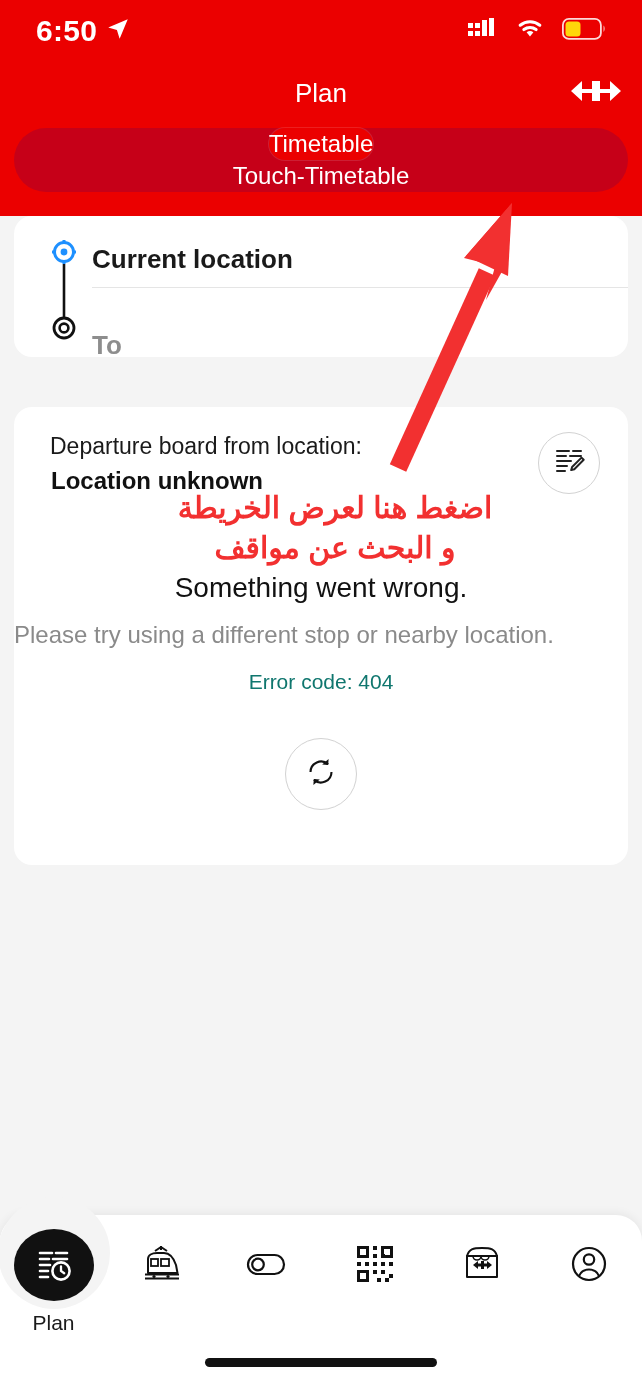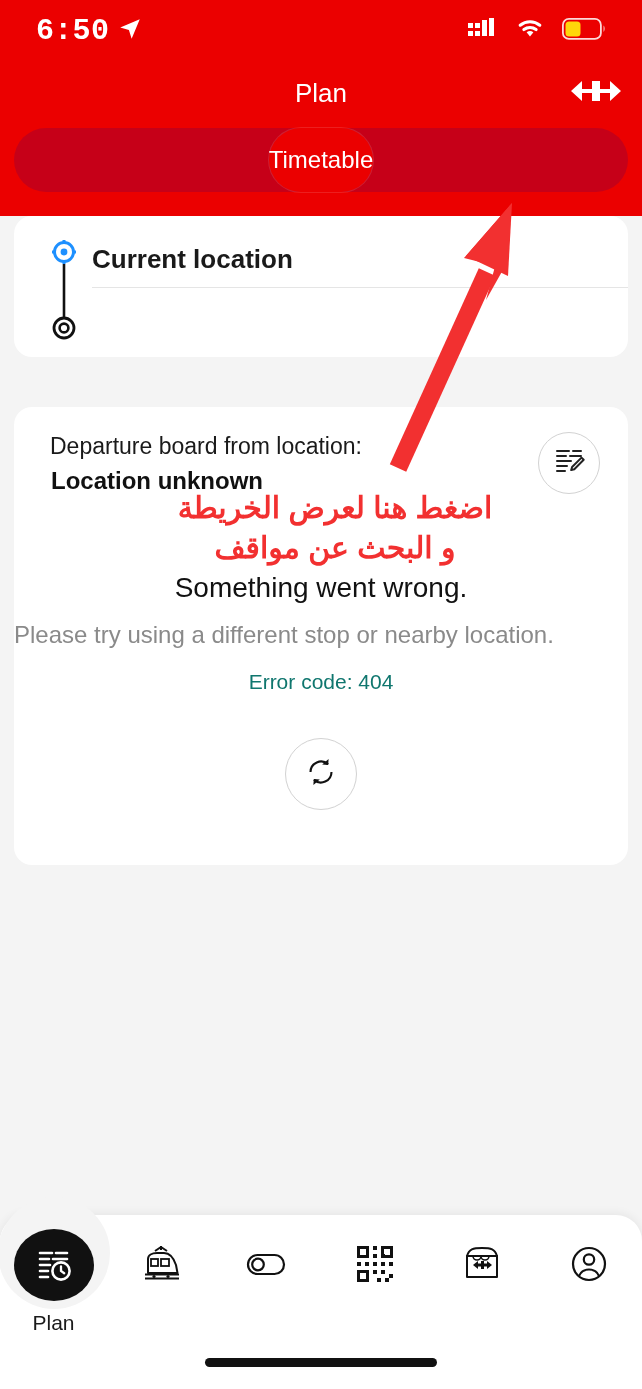--- a/index.html
+++ b/index.html
@@ -14,21 +14,21 @@
   
   .header {
     position:absolute; top:0; left:0; width:642px; height:216px;
     background:#EB0000;
   }
   .statusbar {
     position:absolute; top:0; left:0; width:642px; height:62px;
     display:flex; align-items:center; justify-content:space-between;
     padding:0 36px;
   }
-  .sb-left { display:flex; align-items:center; gap:8px;font-family:Liberation Mono, monospace; }
+  .sb-left { display:flex; align-items:center; gap:8px; }
   .sb-time {
     color:#fff; font-size:30px; font-weight:bold; letter-spacing:0.3px;
   }
   .sb-right { display:flex; align-items:center; gap:16px; }
 
   .navbar {
     position:absolute; top:62px; left:0; width:642px; height:62px;
     display:flex; align-items:center; justify-content:center;
   }
   .nav-title { color:#fff; font-size:26px; font-weight:400; }
@@ -196,20 +196,21 @@
       <span class="nav-title">Plan</span>
       <span class="sbb-logo">
         <svg width="56" height="30" viewBox="0 0 56 30">
           <path d="M14 5 L3 15 L14 25 L14 17 L24 17 L24 25 L32 25 L32 17 L42 17 L42 25 L53 15 L42 5 L42 13 L32 13 L32 5 L24 5 L24 13 L14 13 Z" fill="#ffffff"></path>
         </svg>
       </span>
     </div>
 
     <div class="segmented">
       <div class="seg active">Timetable</div>
+      <div class="seg">Touch-Timetable</div>
     </div>
   </div>
 
   <div class="card card-route">
     <div class="route-icons">
       <svg width="44" height="100" viewBox="0 0 44 100">
         <line x1="22" y1="24" x2="22" y2="78" stroke="#111" stroke-width="2.6"></line>
         <circle cx="22" cy="12" r="9.5" fill="none" stroke="#1E90FF" stroke-width="3"></circle>
         <circle cx="22" cy="12" r="3.4" fill="#1E90FF"></circle>
         <line x1="22" y1="0" x2="22" y2="4" stroke="#1E90FF" stroke-width="3"></line>
@@ -218,20 +219,23 @@
         <line x1="30" y1="12" x2="34" y2="12" stroke="#1E90FF" stroke-width="3"></line>
         <circle cx="22" cy="88" r="10" fill="none" stroke="#111" stroke-width="2.8"></circle>
         <circle cx="22" cy="88" r="4.4" fill="none" stroke="#111" stroke-width="2.6"></circle>
       </svg>
     </div>
 
     <div class="route-row">
       <span class="txt">Current location</span>
     </div>
     <div class="route-divider"></div>
+    <div class="route-row">
+      <span class="txt placeholder">To</span>
+    </div>
   </div>
 
   <div class="card card-error">
     <span class="dep-label">Departure board from location:</span>
     <span class="dep-value">Location unknown</span>
 
     <div class="edit-btn">
       <span>
         <svg width="34" height="34" viewBox="0 0 34 34">
           <g stroke="#222" stroke-width="2" stroke-linecap="round">

